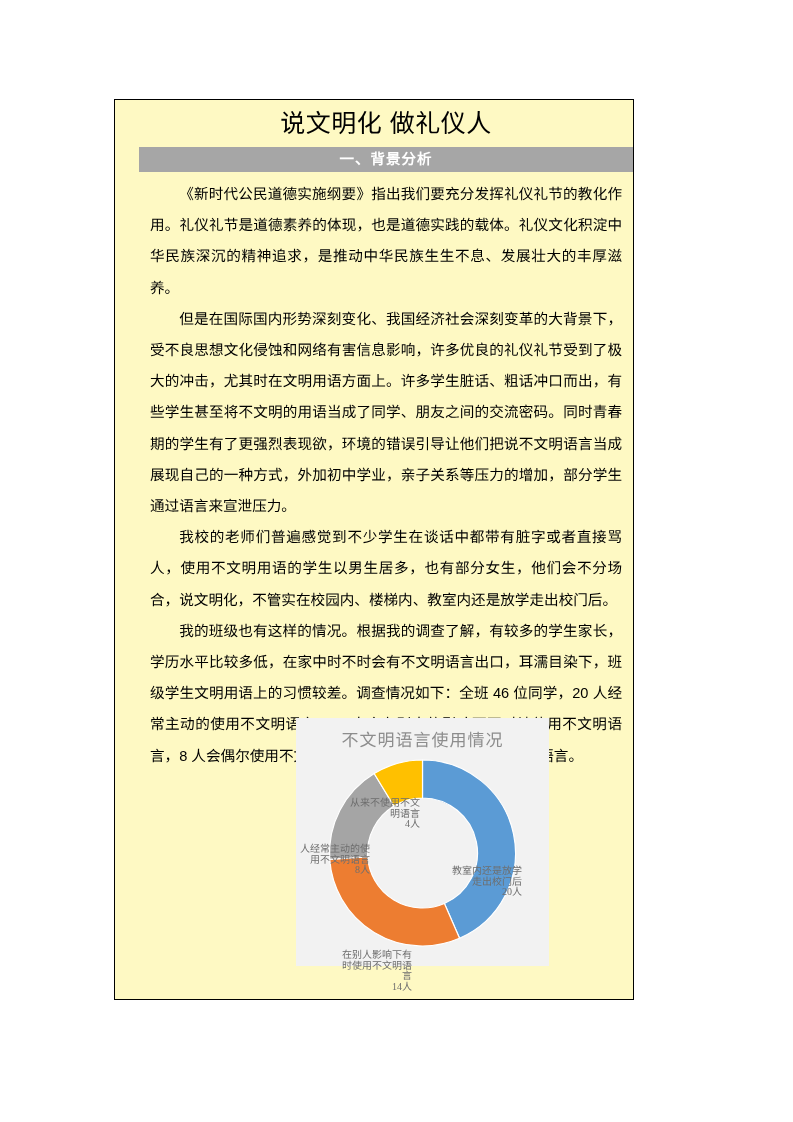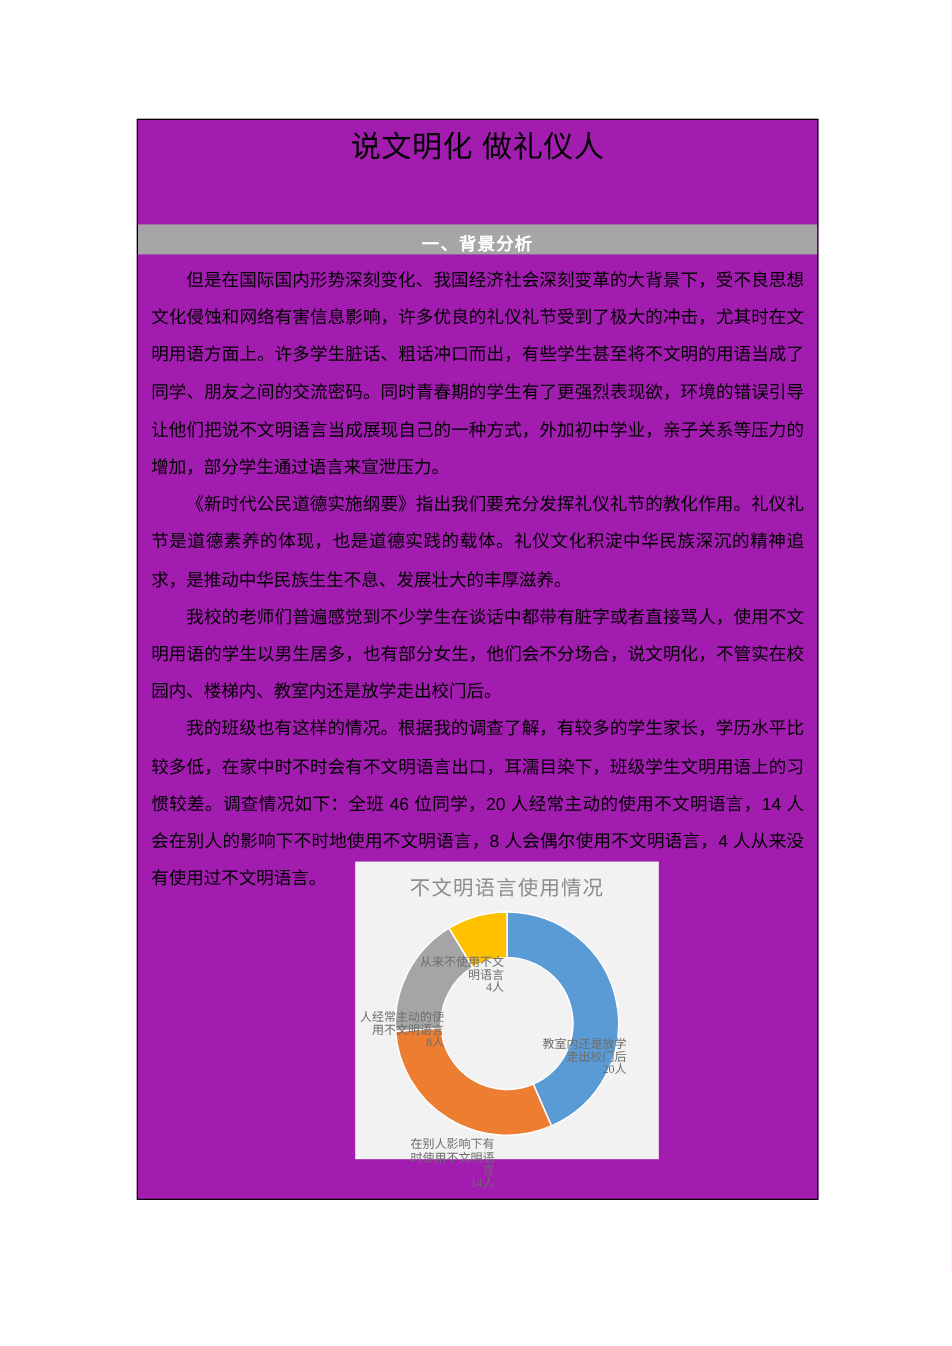--- a/index.html
+++ b/index.html
@@ -20,25 +20,26 @@
     position: absolute;
     left: 0; top: 0;
     width: 793px; height: 1122px;
     background: #ffffff;
   }
 
   #content-table {
     position: absolute;
     left: 114px;
     top: 99px;
-    width: 568px;
+    width: 520px;
     height: 901px;
     border: 1px solid #000000;
     box-sizing: border-box;
-    background: #a21caf;
+    background: #fef9c3;
+    padding-left: 24px;
   }
 
   
   #title-row {
     height: 47px;
     display: flex;
     align-items: center;
     justify-content: center;
     box-sizing: border-box;
   }
@@ -49,24 +50,23 @@
     color: #000000;
     letter-spacing: 0.5px;
     white-space: pre;
   }
 
   
   #section-bar {
     height: 25px;
     background: #a6a6a6;
     display: flex;
-    align-items: flex-end;
+    align-items: flex-start;
     justify-content: center;
     box-sizing: border-box;
-    margin-top: 40px;
   }
   #section-heading {
     font-family: "Liberation Sans", "DejaVu Sans", sans-serif;
     font-size: 14.5px;
     font-weight: bold;
     color: #ffffff;
     letter-spacing: 1px;
   }
 
   
@@ -135,22 +135,22 @@
 
     <div id="title-row">
       <div id="page-title">说文明化 做礼仪人</div>
     </div>
 
     <div id="section-bar">
       <div id="section-heading">一、背景分析</div>
     </div>
 
     <div id="body-area">
+      <p class="para">《新时代公民道德实施纲要》指出我们要充分发挥礼仪礼节的教化作用。礼仪礼节是道德素养的体现，也是道德实践的载体。礼仪文化积淀中华民族深沉的精神追求，是推动中华民族生生不息、发展壮大的丰厚滋养。</p>
       <p class="para">但是在国际国内形势深刻变化、我国经济社会深刻变革的大背景下，受不良思想文化侵蚀和网络有害信息影响，许多优良的礼仪礼节受到了极大的冲击，尤其时在文明用语方面上。许多学生脏话、粗话冲口而出，有些学生甚至将不文明的用语当成了同学、朋友之间的交流密码。同时青春期的学生有了更强烈表现欲，环境的错误引导让他们把说不文明语言当成展现自己的一种方式，外加初中学业，亲子关系等压力的增加，部分学生通过语言来宣泄压力。</p>
-      <p class="para">《新时代公民道德实施纲要》指出我们要充分发挥礼仪礼节的教化作用。礼仪礼节是道德素养的体现，也是道德实践的载体。礼仪文化积淀中华民族深沉的精神追求，是推动中华民族生生不息、发展壮大的丰厚滋养。</p>
       <p class="para">我校的老师们普遍感觉到不少学生在谈话中都带有脏字或者直接骂人，使用不文明用语的学生以男生居多，也有部分女生，他们会不分场合，说文明化，不管实在校园内、楼梯内、教室内还是放学走出校门后。</p>
       <p class="para">我的班级也有这样的情况。根据我的调查了解，有较多的学生家长，学历水平比较多低，在家中时不时会有不文明语言出口，耳濡目染下，班级学生文明用语上的习惯较差。调查情况如下：全班 46 位同学，20 人经常主动的使用不文明语言，14 人会在别人的影响下不时地使用不文明语言，8 人会偶尔使用不文明语言，4 人从来没有使用过不文明语言。</p>
     </div>
 
     <div id="chart-block">
       <div id="chart-title">不文明语言使用情况</div>
 
       <div id="donut-wrap">
         <svg id="donut-svg" width="253" height="216" viewBox="0 0 253 216">
           <g id="donut-slices">

